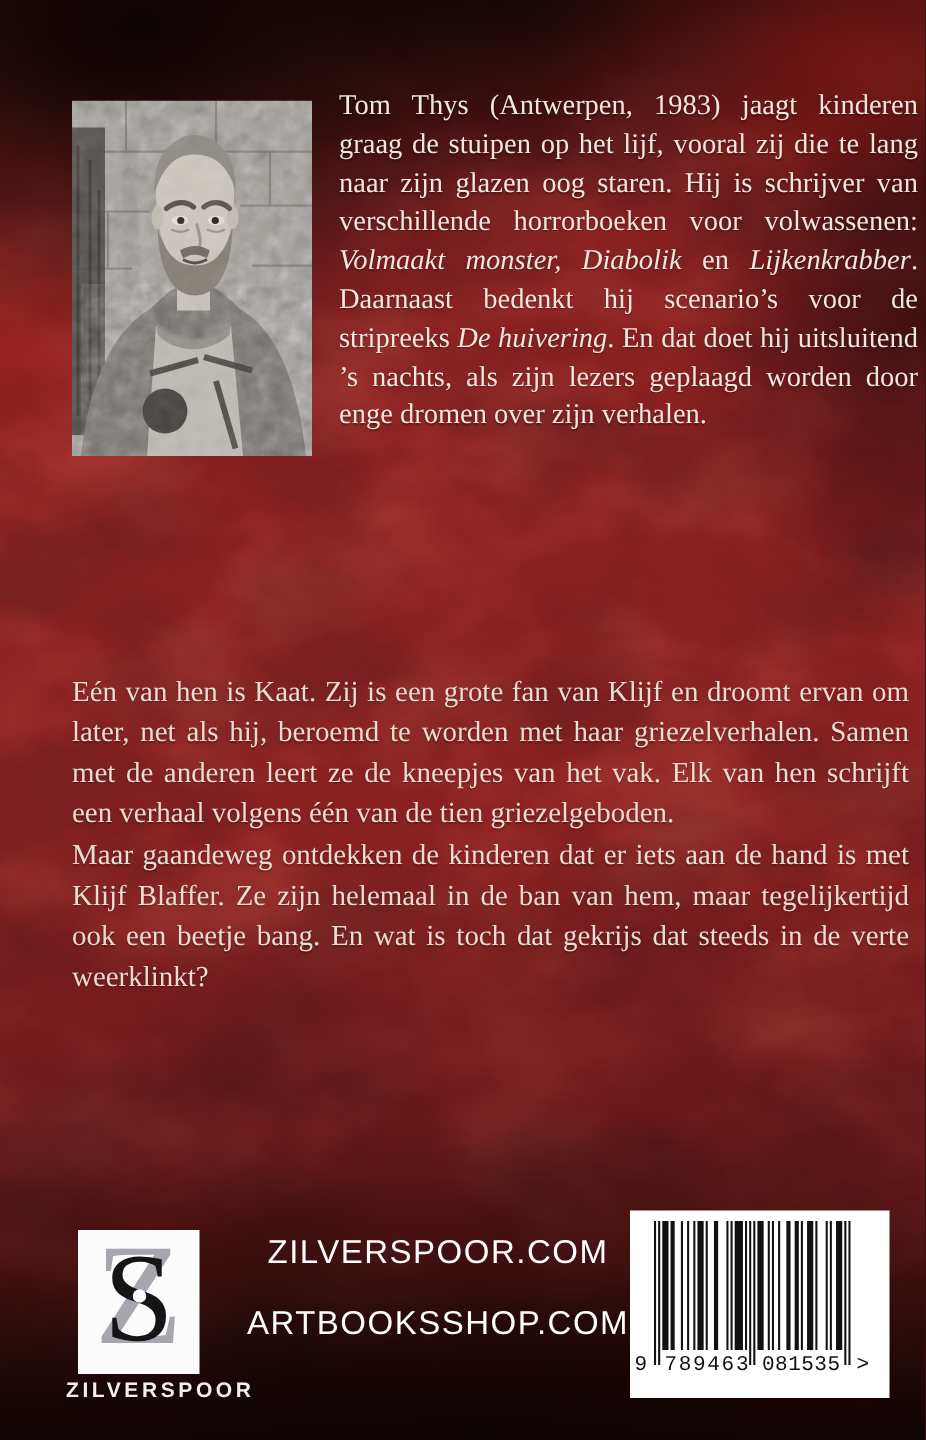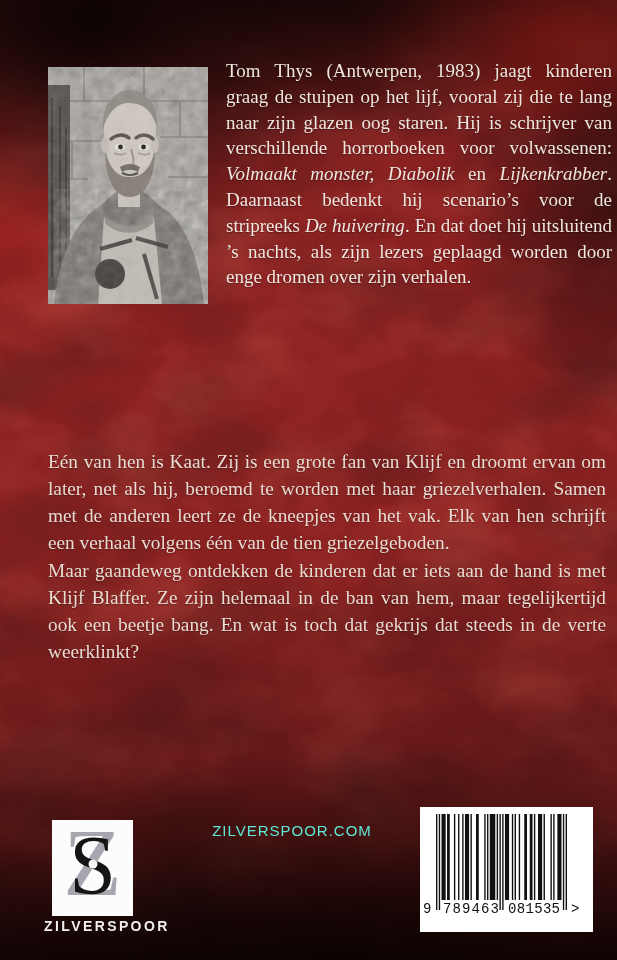--- a/index.html
+++ b/index.html
@@ -55,22 +55,22 @@
     position:absolute;left:50%;top:46%;transform:translate(-50%,-50%);
     width:9px;height:9px;border-radius:50%;background:#fcfcfc;
   }
   .pubname{
     position:absolute;left:44px;top:918px;width:98px;text-align:center;
     font-family:"Liberation Sans", sans-serif;font-size:14px;letter-spacing:2.4px;
     color:#f0eeee;font-weight:700;
   }
   .url{
     position:absolute;left:163px;width:258px;text-align:center;
-    font-family:"Liberation Sans", sans-serif;font-size:15px;letter-spacing:1px;
-    color:#5eead4;
+    font-family:"Liberation Sans", sans-serif;font-size:22px;letter-spacing:1px;
+    color:#ffffff;
   }
   .url1{top:822px;}
   .url2{top:869px;}
 
   .barcode{position:absolute;left:420px;top:807px;width:173px;height:125px;background:#ffffff;}
   .barcode svg{display:block;}
   .bc-digits{
     font-family:"Liberation Mono", monospace;font-size:14px;fill:#111;
   }
 </style>
@@ -152,20 +152,21 @@
     <p class="para p2">Eén van hen is Kaat. Zij is een grote fan van Klijf en droomt ervan om later, net als hij, beroemd te worden met haar griezelverhalen. Samen met de anderen leert ze de kneepjes van het vak. Elk van hen schrijft een verhaal volgens één van de tien griezelgeboden.</p>
 
     <div class="logo">
       <span class="lz">Z</span>
       <span class="ls">S</span>
       <span class="ldot"></span>
     </div>
     <div class="pubname">ZILVERSPOOR</div>
 
     <div class="url url1">ZILVERSPOOR.COM</div>
+    <div class="url url2">ARTBOOKSSHOP.COM</div>
 
     <div class="barcode">
       <svg id="barcode-svg" width="173" height="125" viewBox="0 0 173 125">
           <rect x="16.00" y="7" width="1.38" height="96" fill="#111111"></rect>
           <rect x="18.76" y="7" width="1.38" height="96" fill="#111111"></rect>
           <rect x="21.52" y="7" width="4.14" height="86" fill="#111111"></rect>
           <rect x="27.03" y="7" width="2.76" height="86" fill="#111111"></rect>
           <rect x="33.93" y="7" width="1.38" height="86" fill="#111111"></rect>
           <rect x="38.06" y="7" width="1.38" height="86" fill="#111111"></rect>
           <rect x="42.20" y="7" width="1.38" height="86" fill="#111111"></rect>

